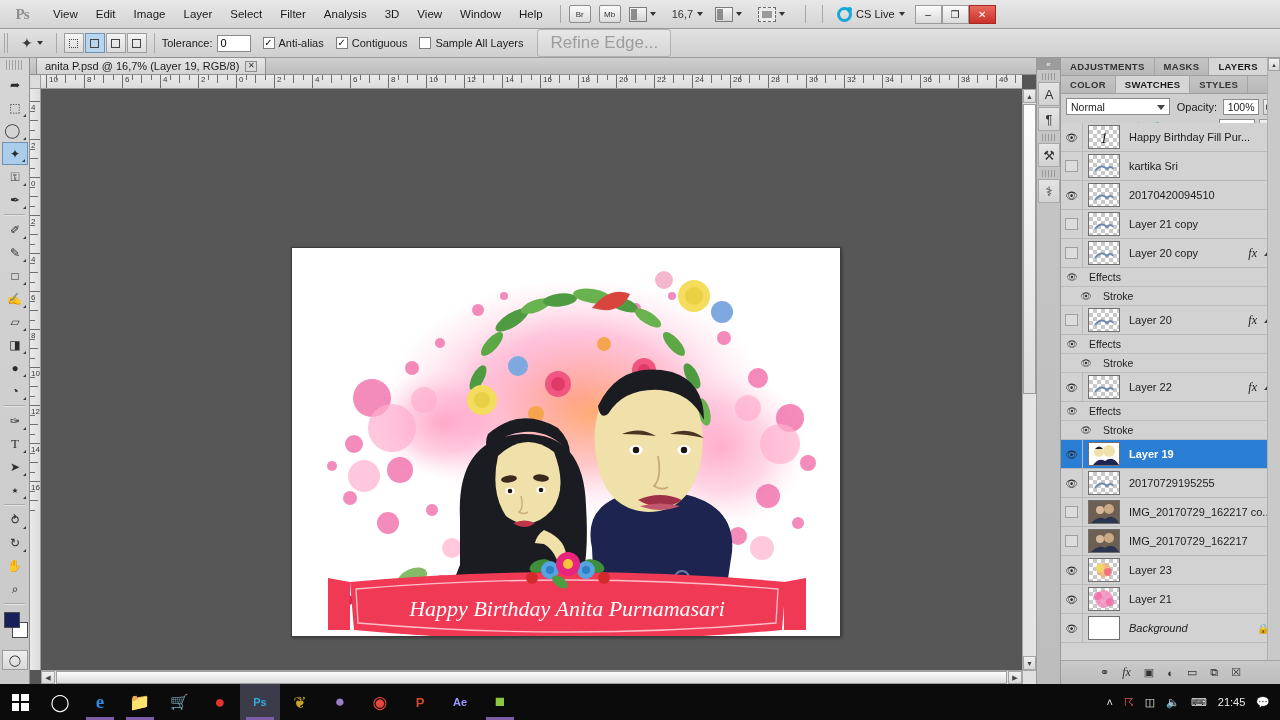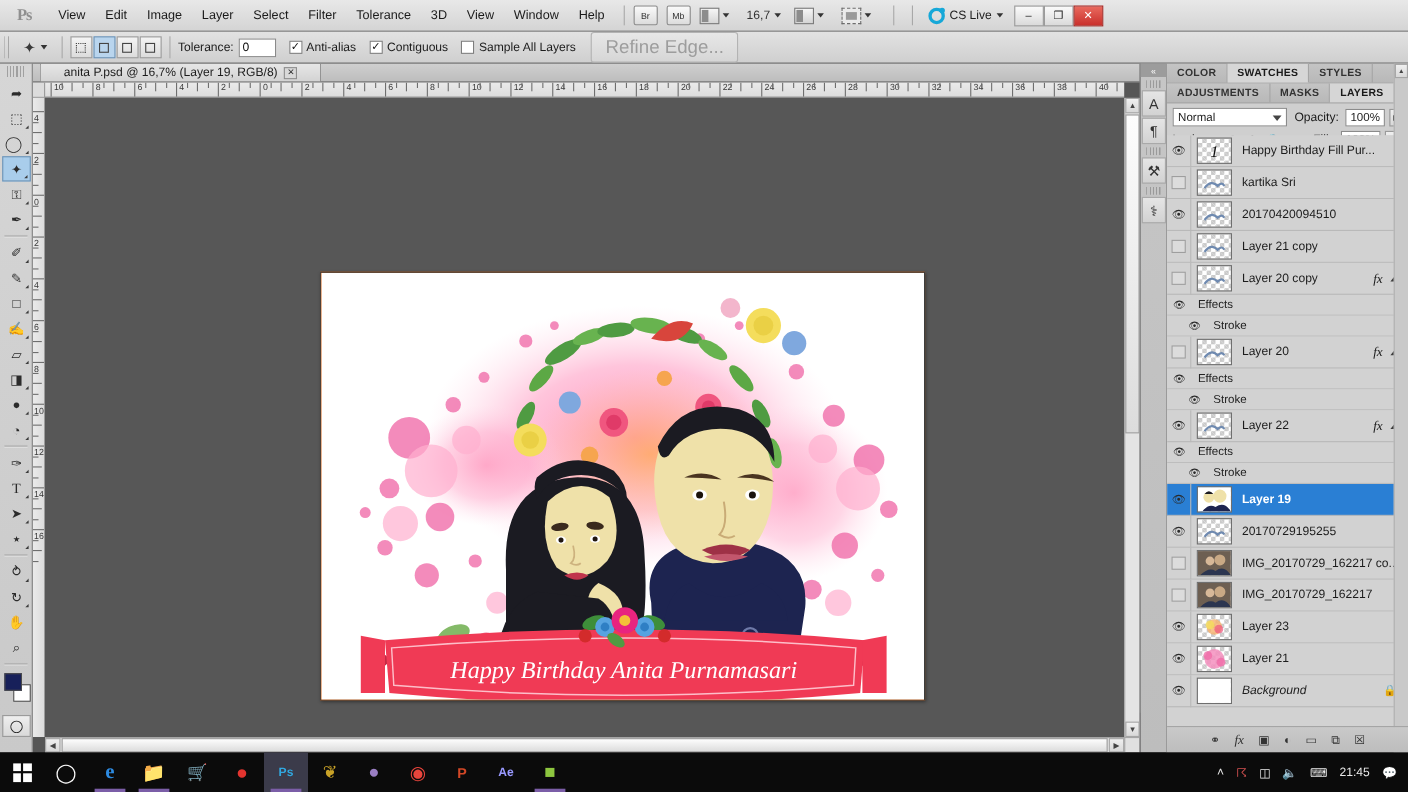--- a/index.html
+++ b/index.html
@@ -137,21 +137,21 @@
 
   
   .docwrap{ position:absolute;left:30px;top:58px;right:244px;bottom:36px;background:#565656; }
   .doctab-bar{
     height:17px;background:linear-gradient(#cfcfcf,#bdbdbd);border-bottom:1px solid #8e8e8e;
     display:flex;align-items:flex-end;padding-left:6px;
   }
   .doctab{
     height:17px;background:linear-gradient(#e6e6e6,#d3d3d3);
     border:1px solid #8e8e8e;border-bottom:none;border-radius:2px 2px 0 0;
-    display:flex;align-items:center;gap:6px;padding:0 21px;font-size:11px;color:#1c1c1c;
+    display:flex;align-items:center;gap:6px;padding:0 8px;font-size:11px;color:#1c1c1c;
   }
   .tabx{
     width:12px;height:11px;border:1px solid #8d8d8d;background:#d9d9d9;
     display:flex;align-items:center;justify-content:center;font-size:8px;color:#333;line-height:1;
   }
   .ruler-h{
     position:absolute;left:11px;top:17px;right:14px;height:14px;
     background:linear-gradient(#eaeaea,#dcdcdc);border-bottom:1px solid #9c9c9c;
     overflow:hidden;
   }
@@ -302,21 +302,21 @@
 <div class="app">
 
   <div class="menubar">
     <div class="ps-logo">Ps</div>
     <div class="menu-item">View</div>
     <div class="menu-item">Edit</div>
     <div class="menu-item">Image</div>
     <div class="menu-item">Layer</div>
     <div class="menu-item">Select</div>
     <div class="menu-item">Filter</div>
-    <div class="menu-item">Tolerance</div>
+    <div class="menu-item">Analysis</div>
     <div class="menu-item">3D</div>
     <div class="menu-item">View</div>
     <div class="menu-item">Window</div>
     <div class="menu-item">Help</div>
 
     <div class="mb-sep"></div>
     <div class="mb-btn">Br</div>
     <div class="mb-btn">Mb</div>
     <div class="mb-icon">
       <div class="scr-ico"></div>
@@ -795,29 +795,29 @@
     <div class="ds-ico">A</div>
     <div class="ds-ico">¶</div>
     <div class="ds-grip"></div>
     <div class="ds-ico">⚒</div>
     <div class="ds-grip"></div>
     <div class="ds-ico">⚕</div>
   </div>
 
   <div class="panels">
     <div class="ptabrow">
+      <div class="ptab">ADJUSTMENTS</div>
+      <div class="ptab">MASKS</div>
+      <div class="ptab active">LAYERS</div>
+      <div class="pmenu">≡</div>
+    </div>
+    <div class="ptabrow">
       <div class="ptab">COLOR</div>
       <div class="ptab active">SWATCHES</div>
       <div class="ptab">STYLES</div>
-      <div class="pmenu">≡</div>
-    </div>
-    <div class="ptabrow">
-      <div class="ptab">ADJUSTMENTS</div>
-      <div class="ptab">MASKS</div>
-      <div class="ptab active">LAYERS</div>
       <div class="pmenu">≡</div>
     </div>
 
     <div class="lprops">
       <div class="lrow">
         <div class="blendsel">
           <span>Normal</span>
           <span class="chev"></span>
         </div>
         <span class="lbl" style="margin:0 2px 0 3px;">Opacity:</span>

